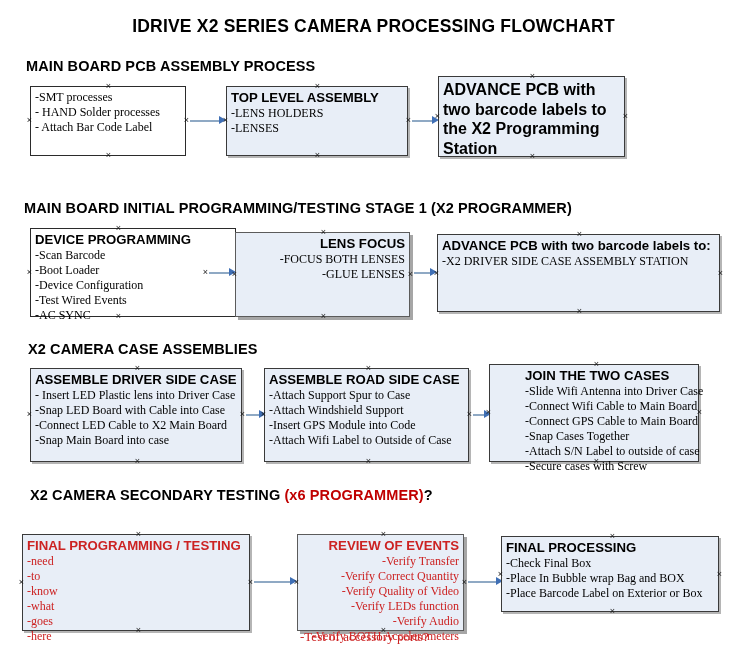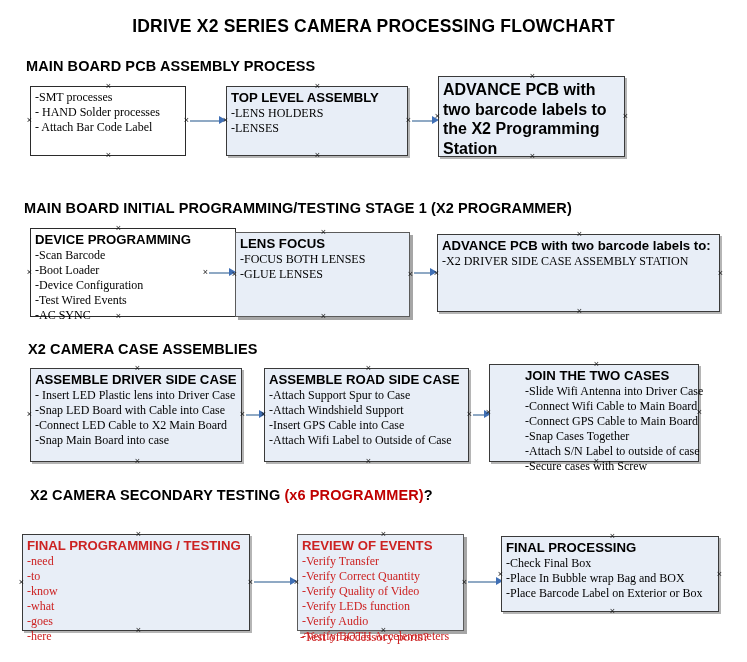--- a/index.html
+++ b/index.html
@@ -48,20 +48,21 @@
     overflow: visible;
   }
   .node.plain {
     background: #ffffff;
     box-shadow: none;
     border: 1.3px solid #2b2b2b;
   }
   .node.shadowed {
     box-shadow: 3px 3px 0 rgba(128,128,128,0.7);
     border: 1.4px solid #5b5b5b;
+    text-align: right;
   }
   .node-title {
     font-size: 13.2px;
     font-weight: bold;
     color: #000000;
     line-height: 1.18;
     white-space: nowrap;
   }
   .node-line {
     font-size: 12px;
@@ -208,21 +209,21 @@
     <span class="cp" style="left:103px; top:89px;"></span>
   </div>
 
   <div class="conn" style="left:246px; top:414px; width:16px;"></div>
   <div class="arrowhead" style="left:259px; top:410px;"></div>
 
   <div class="node" style="left:264px; top:368px; width:205px; height:94px;">
     <div class="node-title">ASSEMBLE ROAD SIDE CASE</div>
     <div class="node-line">-Attach Support Spur to Case</div>
     <div class="node-line">-Attach Windshield Support</div>
-    <div class="node-line">-Insert GPS Cable into Case</div>
+    <div class="node-line">-Insert GPS Module into Code</div>
     <div class="node-line">-Attach Wifi Label to Outside of Case</div>
     <span class="cp" style="left:100px; top:-4px;"></span>
     <span class="cp" style="left:-5px; top:42px;"></span>
     <span class="cp" style="left:201px; top:42px;"></span>
     <span class="cp" style="left:100px; top:89px;"></span>
   </div>
 
   <div class="conn" style="left:473px; top:414px; width:14px;"></div>
   <div class="arrowhead" style="left:484px; top:410px;"></div>
 

